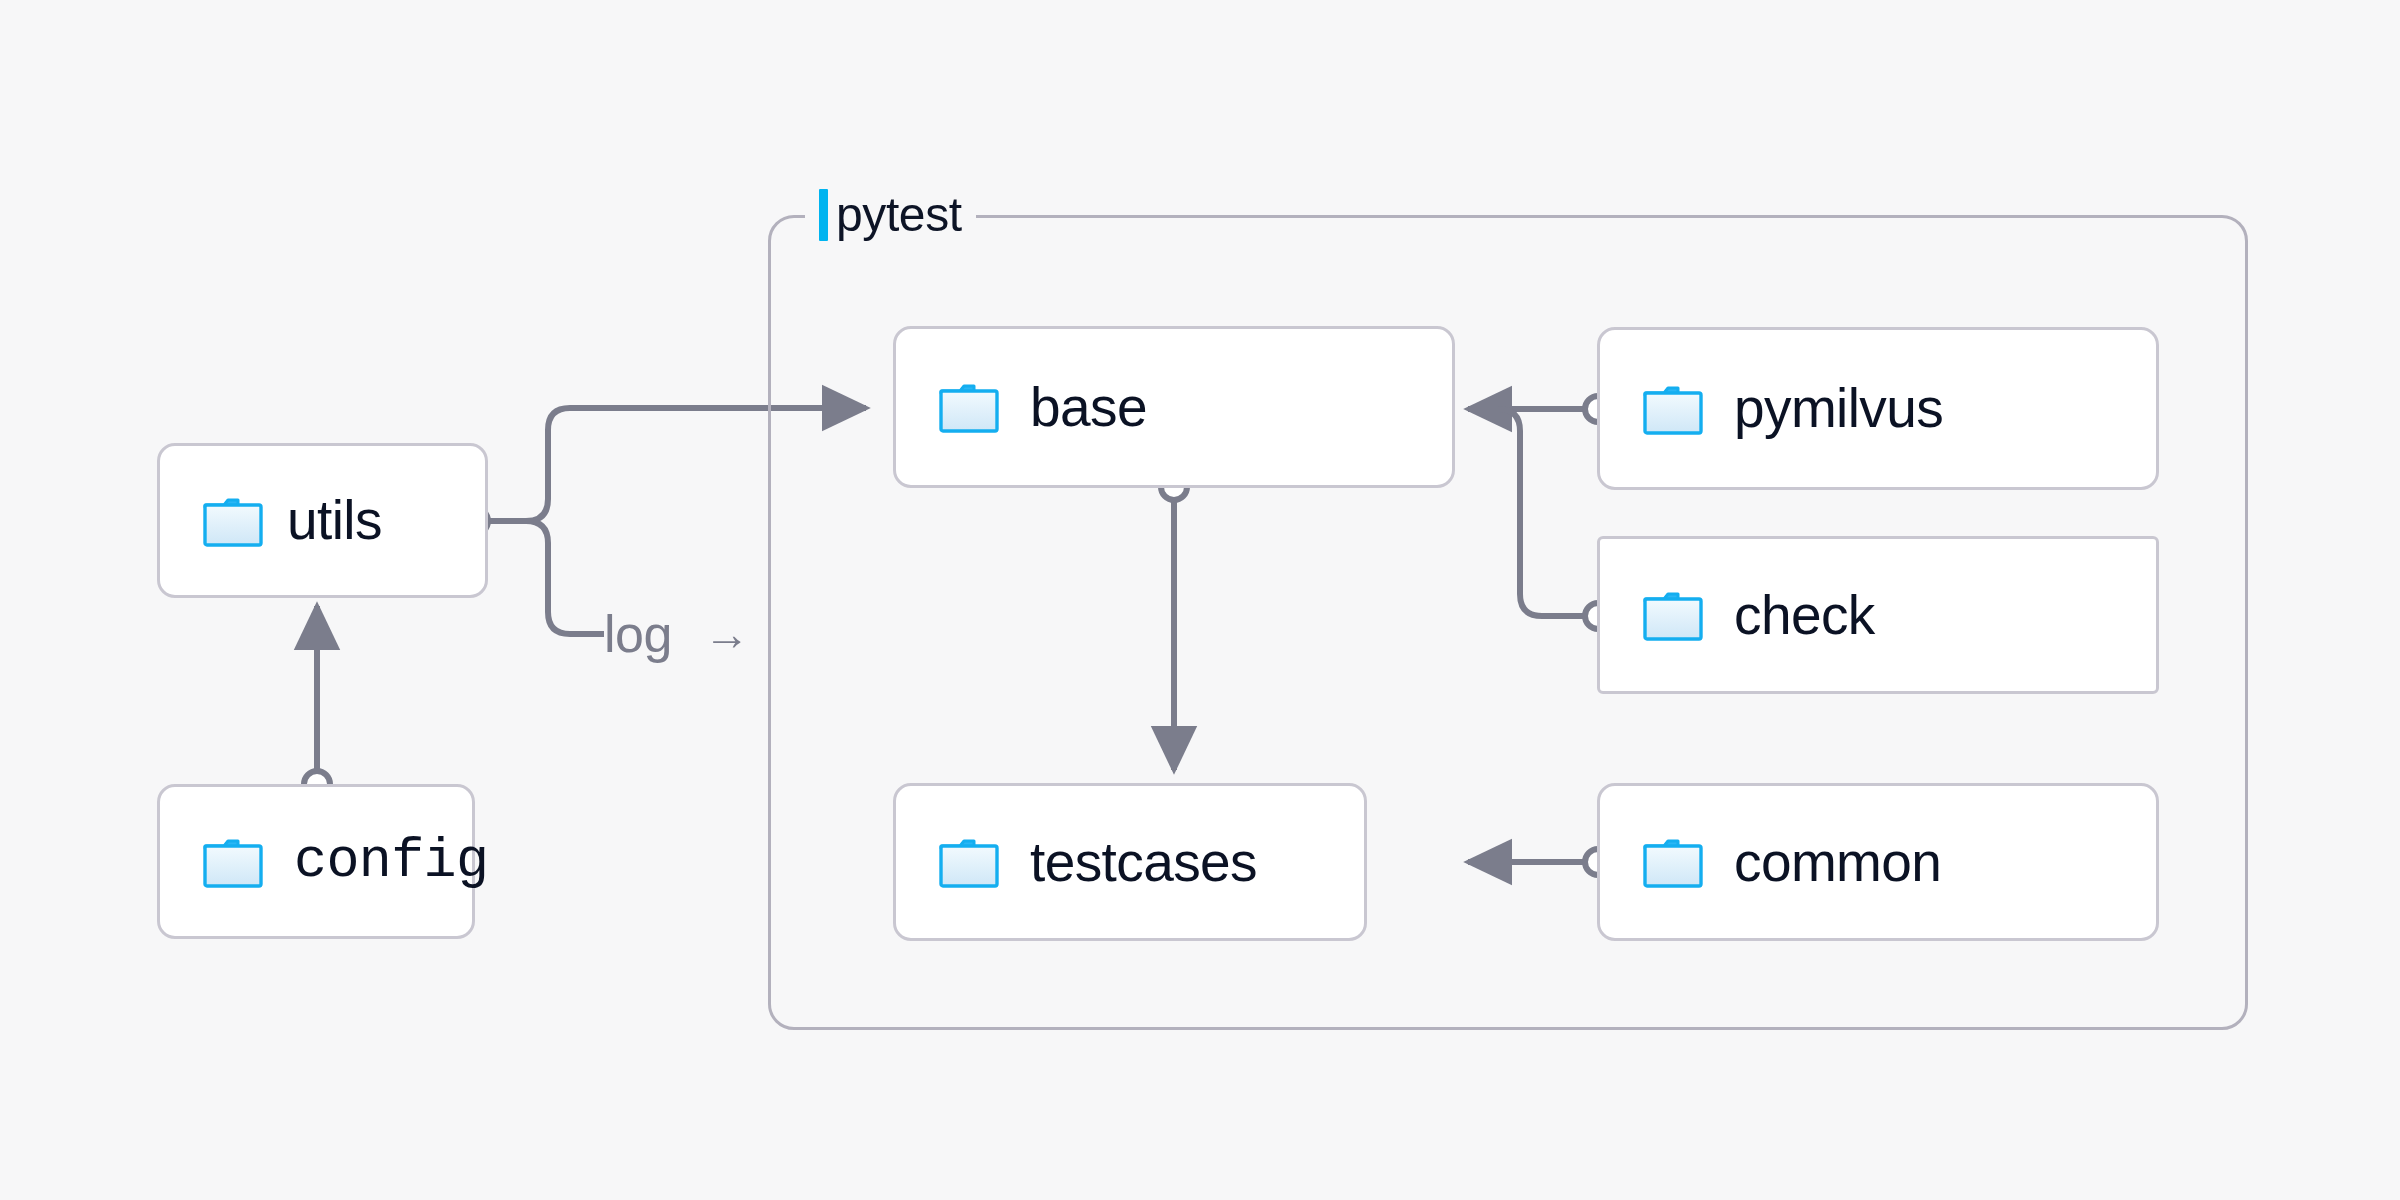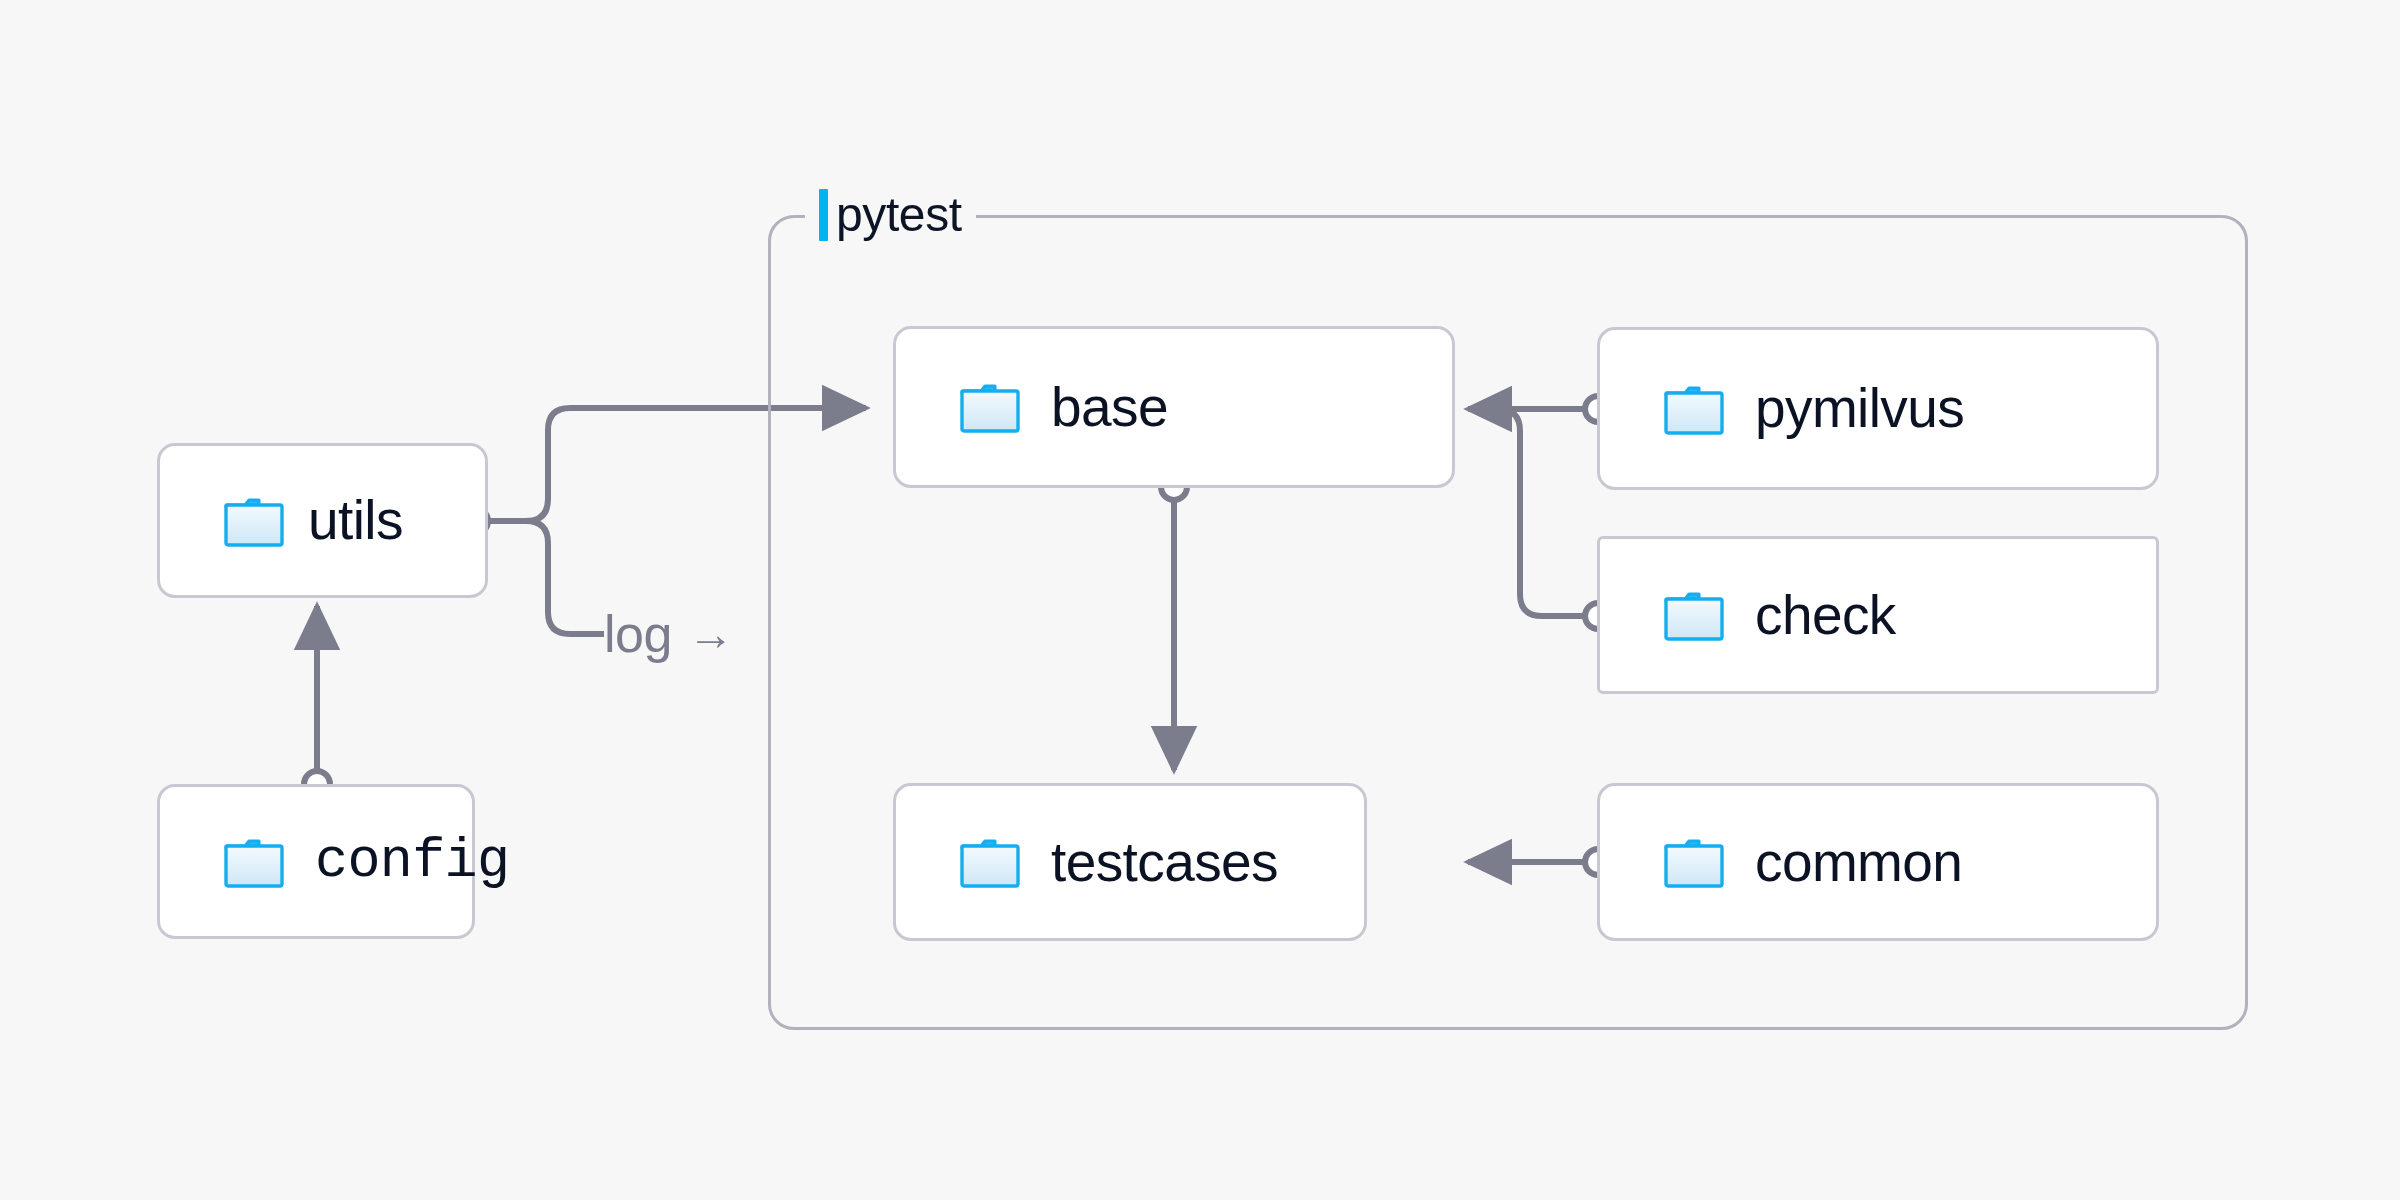--- a/index.html
+++ b/index.html
@@ -64,21 +64,21 @@
 
   
   .node {
     position: absolute;
     box-sizing: border-box;
     background: #ffffff;
     border: 3px solid #c9c7d1;
     border-radius: 18px;
     display: flex;
     align-items: center;
-    padding-left: 63px;
+    padding-left: 42px;
     gap: 30px;
   }
   .node .label {
     font-size: 55px;
     line-height: 1;
     color: #0b1224;
     letter-spacing: -0.6px;
     white-space: nowrap;
   }
 
@@ -93,21 +93,21 @@
   
   .edge-label {
     position: absolute;
     font-size: 52px;
     line-height: 1;
     color: #7b7d8c;
     letter-spacing: -0.5px;
     white-space: nowrap;
     display: flex;
     align-items: center;
-    gap: 16px;
+    gap: 32px;
   }
   .edge-label .arrowglyph {
     font-size: 46px;
     color: #7b7d8c;
   }
 </style>
 </head>
 <body>
 
 <div id="stage">

